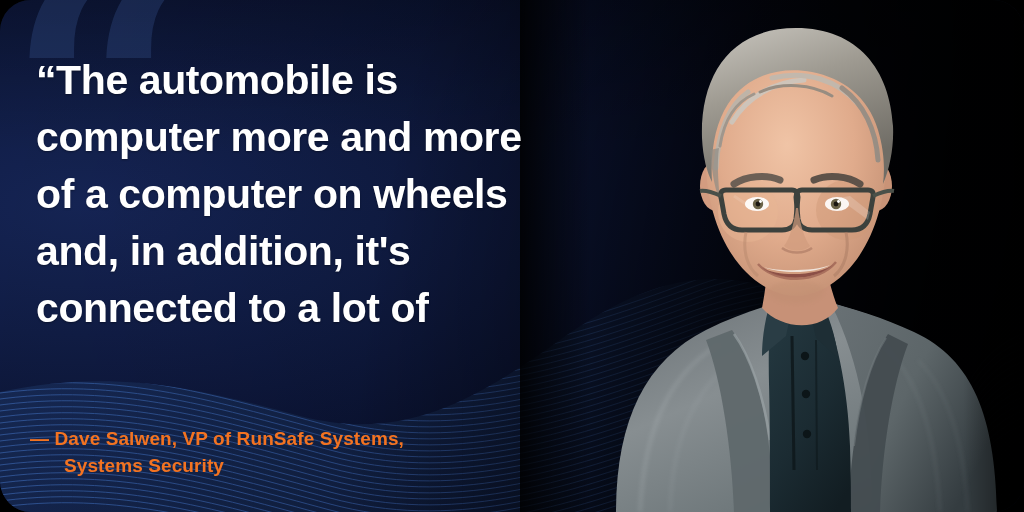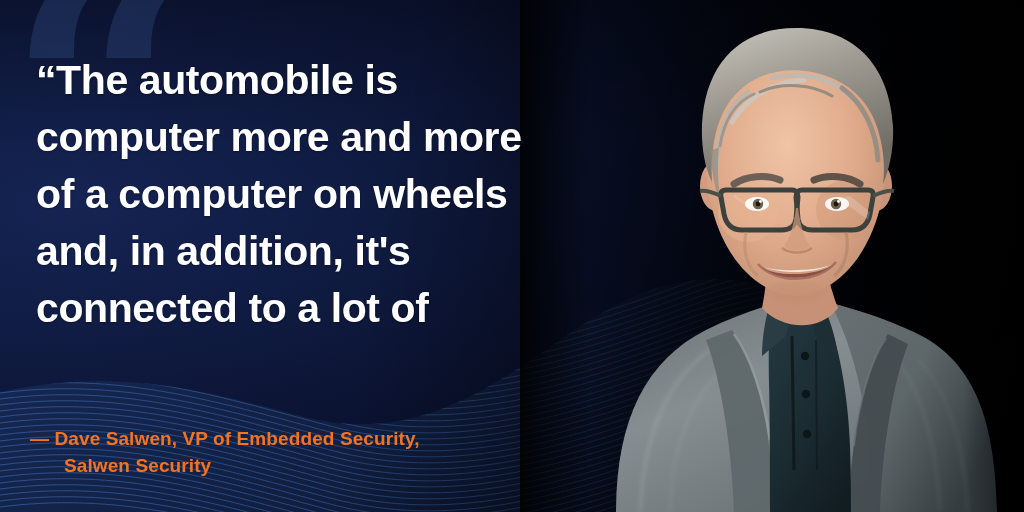--- a/index.html
+++ b/index.html
@@ -7,20 +7,21 @@
     padding: 0;
     background: #000;
   }
   #canvas {
     position: relative;
     width: 1024px;
     height: 512px;
     overflow: hidden;
     font-family: "Liberation Sans", sans-serif;
     background: #05070f;
+    border-radius: 31px;
   }
 
   
   .bg-base {
     position: absolute;
     inset: 0;
     background:
       radial-gradient(130% 115% at 8% 40%, #152454 0%, #101c44 22%, #0a1230 46%, #050a1c 68%, #01030a 86%, #000000 100%);
   }
   .bg-wash-right {
@@ -368,17 +369,17 @@
 
   <div class="quote-block">
     <div class="quote-line">“The automobile is</div>
     <div class="quote-line">computer more and more</div>
     <div class="quote-line">of a computer on wheels</div>
     <div class="quote-line">and, in addition, it's</div>
     <div class="quote-line">connected to a lot of</div>
   </div>
 
   <div class="attribution">
-    <div>— Dave Salwen, VP of Embedded Security,</div>
-    <div class="attr-line2">Salwen Security</div>
+    <div>— Dave Salwen, VP of RunSafe Systems,</div>
+    <div class="attr-line2">Systems Security</div>
   </div>
 
 </div>
 
 </body></html>

